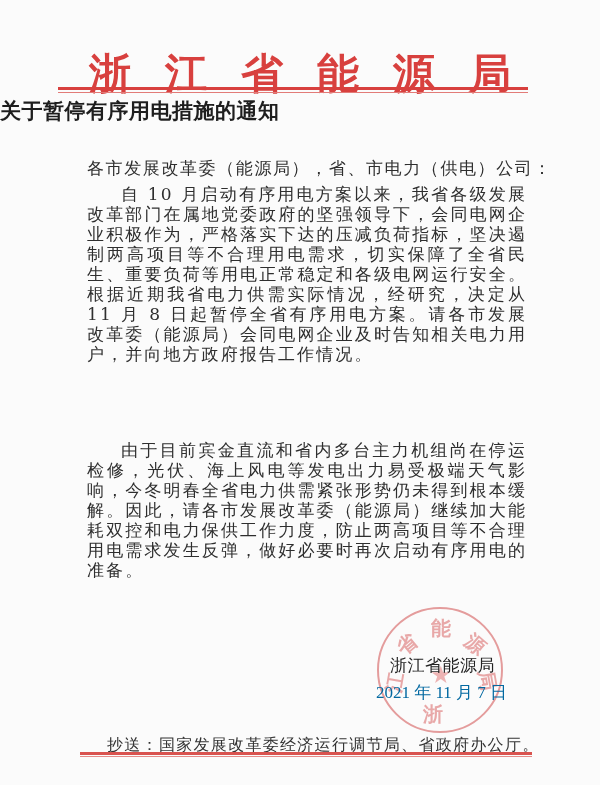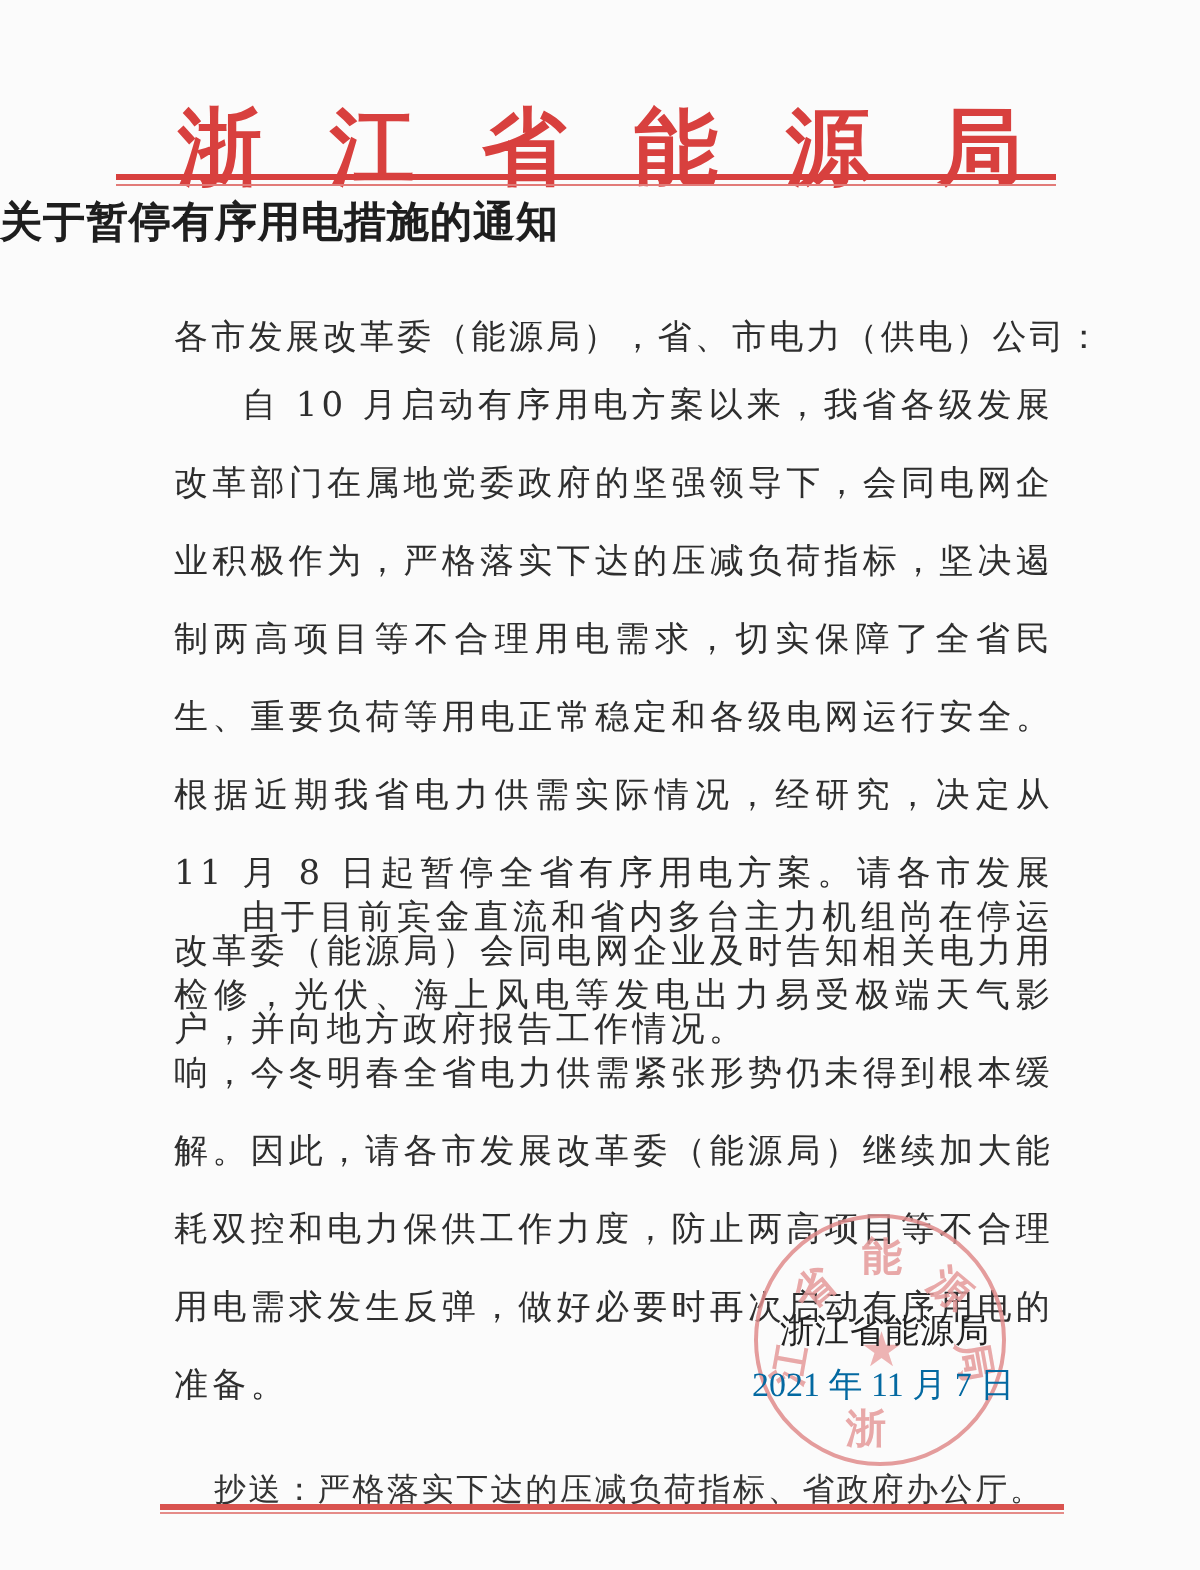--- a/index.html
+++ b/index.html
@@ -1,21 +1,21 @@
 <!DOCTYPE html>
 <html><head>
 <meta charset="utf-8">
 <style>
   html, body { margin:0; padding:0; }
   body { width:600px; height:785px; background:#fbfbfb; position:relative; overflow:hidden; font-family:"DejaVu Serif", serif; color:#2a2a2a; }
   .org-title { position:absolute; top:46px; left:0; width:600px; text-align:center; font-size:42px; font-weight:bold; color:#d8403e; letter-spacing:34px; padding-left:34px; box-sizing:border-box; font-family:"DejaVu Serif", serif; }
   .rule-top { position:absolute; top:87px; left:58px; width:470px; height:3px; background:#d8403e; }
   .rule-top2 { position:absolute; top:92px; left:58px; width:470px; height:1px; background:#e27b78; }
   .doc-title { position:absolute; top:97px; left:0; width:600px; text-align:left; font-size:21px; font-weight:bold; color:#1e1e1e; letter-spacing:0.5px; }
-  .body-text { position:absolute; left:87px; width:440px; font-size:17px; line-height:39px; letter-spacing:2.1px; color:#2e2e2e; }
+  .body-text { position:absolute; left:87px; width:440px; font-size:17px; line-height:20px; letter-spacing:2.1px; color:#2e2e2e; }
   .salutation { position:absolute; top:157px; left:87px; font-size:17px; letter-spacing:1.6px; color:#2e2e2e;text-align:right; }
   .para { text-indent:34px; margin:0; text-align:justify; }
   .p1 { top:184px; }
   .p2 { top:440px; }
   .seal { position:absolute; left:377px; top:607px; width:126px; height:126px; border:2.5px solid #e08c8c; border-radius:50%; box-sizing:border-box; opacity:0.85; }
   .seal-text { position:absolute; color:#e59a9a; font-size:20px; font-weight:bold; }
   .seal-star { position:absolute; left:51px; top:52px; color:#eba7a7; font-size:24px; }
   .signer { position:absolute; top:654px; left:390px; font-size:17px; color:#222; letter-spacing:0.5px; }
   .date { position:absolute; top:681px; left:376px; font-size:17px; color:#0369a1; font-family:"Liberation Serif", serif; }
   .cc { position:absolute; top:735px; left:107px; font-size:16px; color:#333; letter-spacing:1.3px; }
@@ -45,15 +45,15 @@
   <span class="seal-text" style="left:86px;top:22px;transform:rotate(40deg);">源</span>
   <span class="seal-text" style="left:98px;top:58px;transform:rotate(80deg);">局</span>
   <span class="seal-text" style="left:6px;top:60px;transform:rotate(-80deg);">江</span>
   <span class="seal-text" style="left:44px;top:92px;">浙</span>
   <span class="seal-star">★</span>
 </div>
 
 <div class="signer">浙江省能源局</div>
 <div class="date">2021 年 11 月 7 日</div>
 
-<div class="cc">抄送：严格落实下达的压减负荷指标、省政府办公厅。</div>
+<div class="cc">抄送：国家发展改革委经济运行调节局、省政府办公厅。</div>
 <div class="rule-bottom"></div>
 <div class="rule-bottom2"></div>
 
 </body></html>

